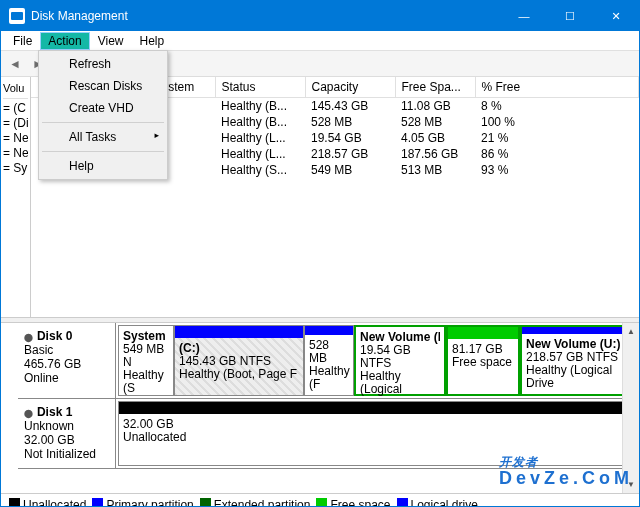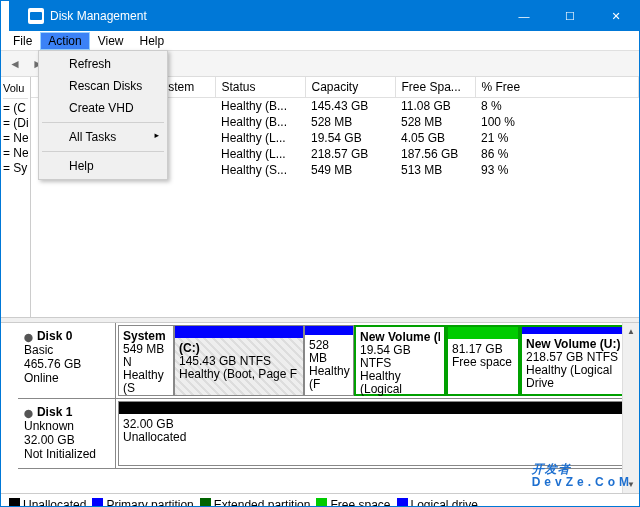--- a/index.html
+++ b/index.html
@@ -1,25 +1,25 @@
 <!DOCTYPE html>
 <html><head>
 <meta charset="utf-8">
 <style>
 * { box-sizing: border-box; margin: 0; padding: 0; font-family: "Segoe UI", sans-serif; font-size: 12px; }
 body { width: 640px; height: 507px; overflow: hidden; background: #fff; border: 1px solid #0078d7; }
-.titlebar { height: 30px; background: #0078d7; color: #fff; display: flex; align-items: center; padding: 0 0 0 19px; margin-left: 8px; }
+.titlebar { height: 30px; background: #0078d7; color: #fff; display: flex; align-items: center; padding: 0 0 0 8px; }
 .titlebar .title { font-size: 12px; flex: 1; margin-left: 6px; }
 .titlebar .icon { width: 16px; height: 16px; background: #fff; border-radius: 2px; position: relative; }
 .titlebar .icon::after { content: ""; position: absolute; left: 2px; top: 4px; width: 12px; height: 8px; background: #0078d7; border-radius: 1px; }
 .winbtns { display: flex; height: 100%; }
 .winbtn { width: 46px; height: 100%; display: flex; align-items: center; justify-content: center; color: #fff; font-size: 11px; }
 .menubar { height: 20px; background: #fff; display: flex; align-items: center; padding: 0 4px; border-bottom: 1px solid #e0e0e0; }
 .menuitem { padding: 18px 8px; cursor: default; }
-.menuitem.open { background: #3b82f6; border: 1px solid #99d1ff; padding: 1px 7px; }
+.menuitem.open { background: #14b8a6; border: 1px solid #99d1ff; padding: 1px 7px; }
 .toolbar { height: 26px; background: #f5f5f5; border-bottom: 1px solid #ddd; display: flex; align-items: center; padding: 0 4px; gap: 3px; }
 .tbtn { width: 20px; height: 20px; display: flex; align-items: center; justify-content: center; opacity: 0.55; font-size: 12px; }
 .tbtn.sep { width: 1px; background: #ccc; margin: 0 2px; height: 16px; }
 .content { position: relative; display: flex; height: 240px; }
 .leftcol { width: 30px; border-right: 1px solid #ccc; padding: 2px; font-size: 11px; overflow: hidden; }
 .leftcol .hdr { font-size: 11px; white-space: nowrap; overflow: hidden; padding: 2px 0; border-bottom: 1px solid #e0e0e0; margin-bottom: 2px; }
 .leftcol div { white-space: nowrap; overflow: hidden; line-height: 15px; }
 .tablewrap { flex: 1; overflow: hidden; }
 table { width: 100%; border-collapse: collapse; }
 th { text-align: left; font-weight: normal; padding: 3px 6px; border-right: 1px solid #e0e0e0; border-bottom: 1px solid #e0e0e0; background: #fff; font-size: 12px; white-space: nowrap; }
@@ -45,21 +45,21 @@
 .bar-black { background: #000; }
 .outline-green { border: 2px solid #00a000 !important; }
 .hatched { background: repeating-linear-gradient(45deg, #ddd, #ddd 2px, #eee 2px, #eee 6px); }
 .scroll { position: absolute; right: 0; top: 0; bottom: 0; width: 17px; background: #f0f0f0; border-left: 1px solid #ddd; }
 .scroll::before, .scroll::after { content: ""; position: absolute; left: 0; width: 100%; height: 17px; display: flex; align-items: center; justify-content: center; font-size: 8px; color: #555; }
 .scroll::before { content: "▲"; top: 0; text-align:center; }
 .scroll::after { content: "▼"; bottom: 0; text-align:center; }
 .legend { height: 22px; border-top: 1px solid #ccc; display: flex; align-items: center; padding: 0 8px; gap: 6px; font-size: 11px; background:#fff; }
 .lbox { width: 11px; height: 11px; display: inline-block; margin-right: 3px; }
 .watermark { position: absolute; right: 6px; bottom: 4px; font-size: 22px; font-weight: bold; color: #1e70d0; font-style: italic; letter-spacing: 1px; pointer-events: none; }
-.watermark .sub { font-size: 12px; display: block; text-align: right; letter-spacing: 4px; color: #1e70d0; font-style: normal; margin-top: -4px;}
+.watermark .sub { font-size: 18px; display: block; text-align: right; letter-spacing: 4px; color: #1e70d0; font-style: normal; margin-top: -4px;}
 </style>
 </head>
 <body>
 
 <div class="titlebar">
   <span class="icon"></span>
   <span class="title">Disk Management</span>
   <div class="winbtns">
     <div class="winbtn">—</div>
     <div class="winbtn">☐</div>

